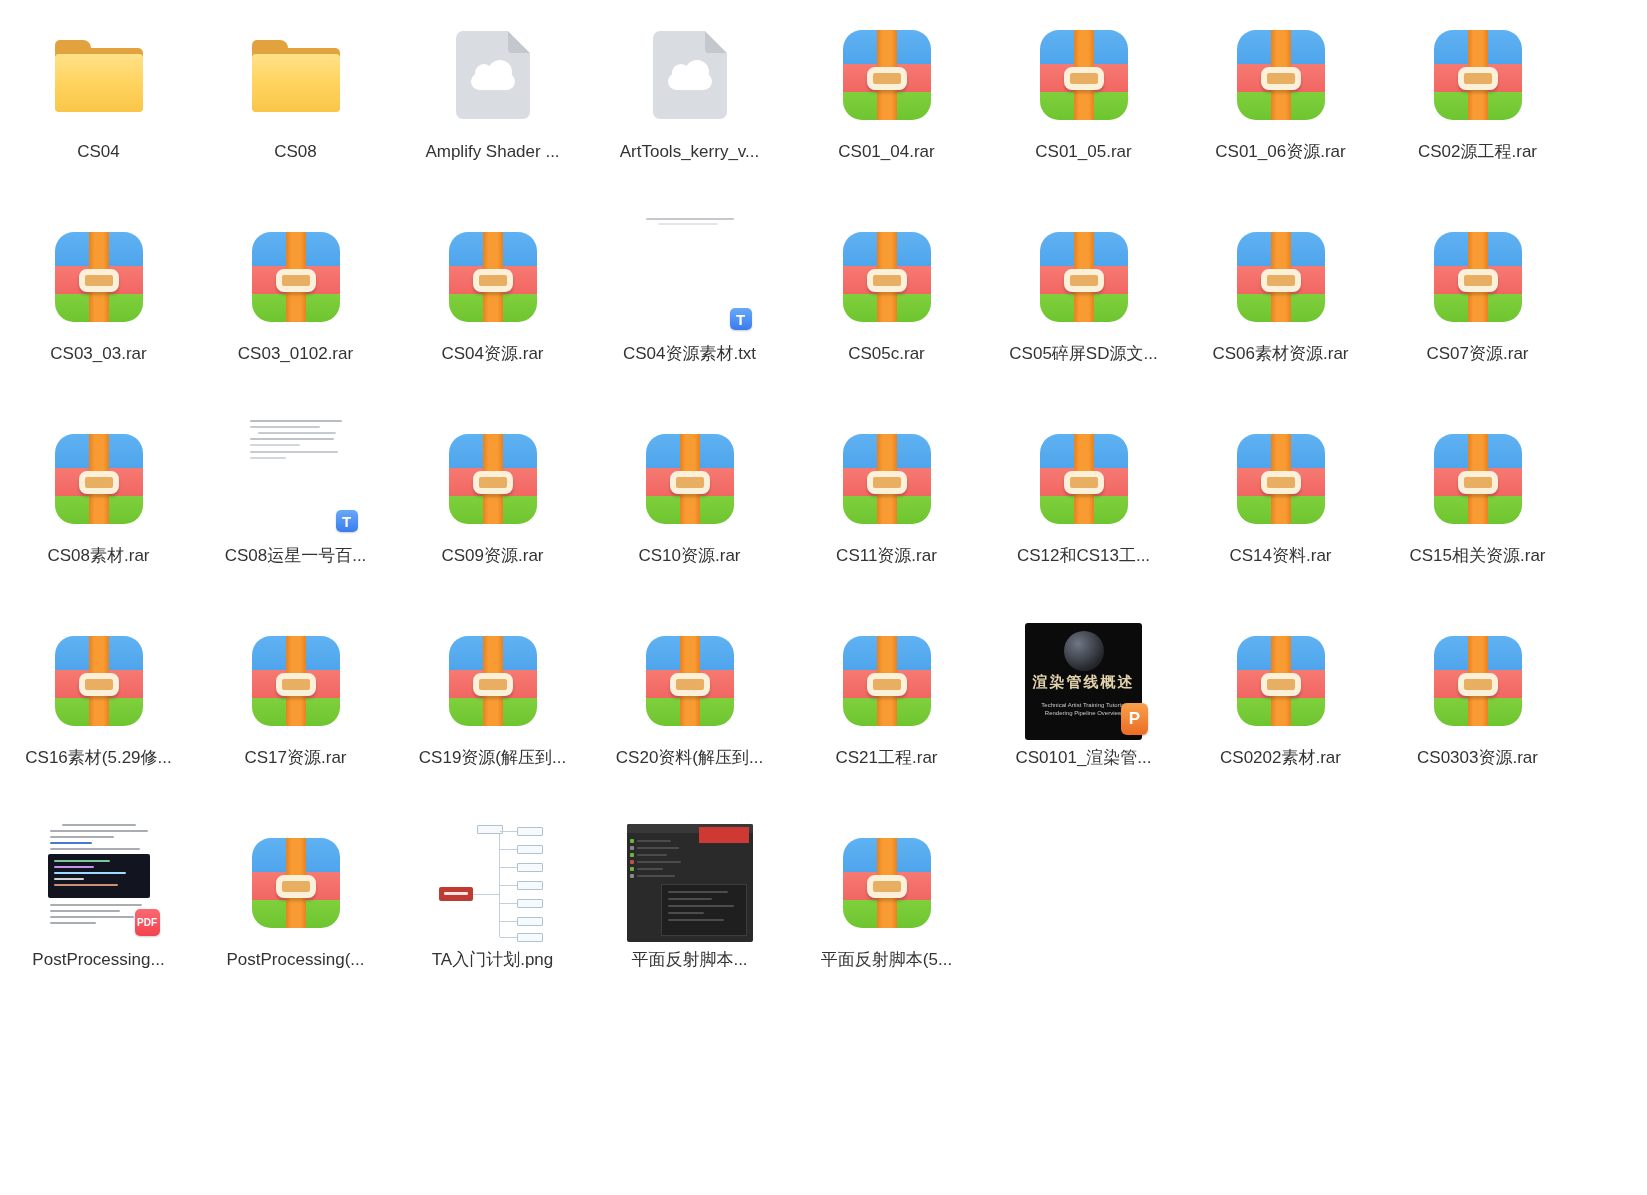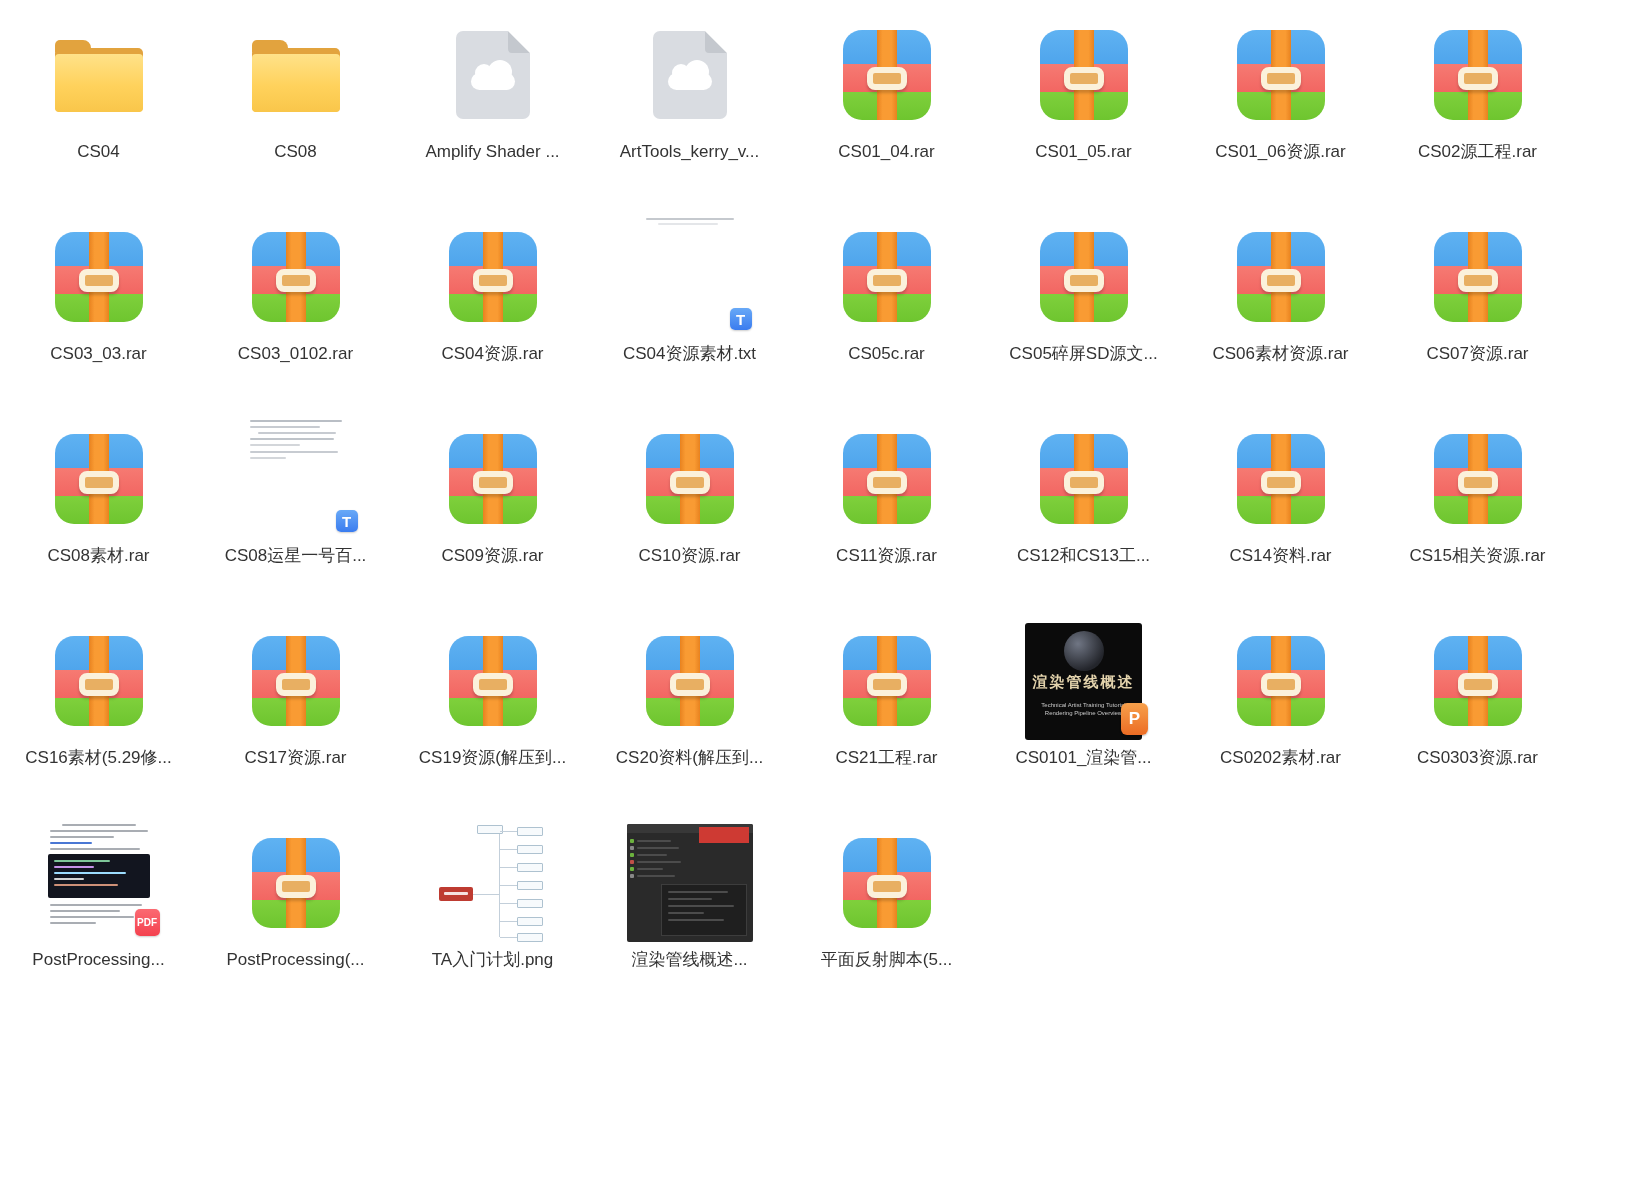--- a/index.html
+++ b/index.html
@@ -536,21 +536,21 @@
         <div class="sd-row" style="left:10px;top:51px;width:38px;"></div>
         <div class="sd-panel">
           <div class="sd-row" style="left:6px;top:6px;width:60px;"></div>
           <div class="sd-row" style="left:6px;top:13px;width:44px;"></div>
           <div class="sd-row" style="left:6px;top:20px;width:66px;"></div>
           <div class="sd-row" style="left:6px;top:27px;width:36px;"></div>
           <div class="sd-row" style="left:6px;top:34px;width:56px;"></div>
         </div>
       </div>
     </div>
-    <div class="label">渲染管线概述...</div>
+    <div class="label">平面反射脚本...</div>
   </div>
     <div class="cell">
     <div class="icon-area">
       <div class="icon-rar">
         <div class="band-blue"></div>
         <div class="band-red"></div>
         <div class="band-green"></div>
         <div class="strap"></div>
         <div class="buckle"></div>
       </div>

